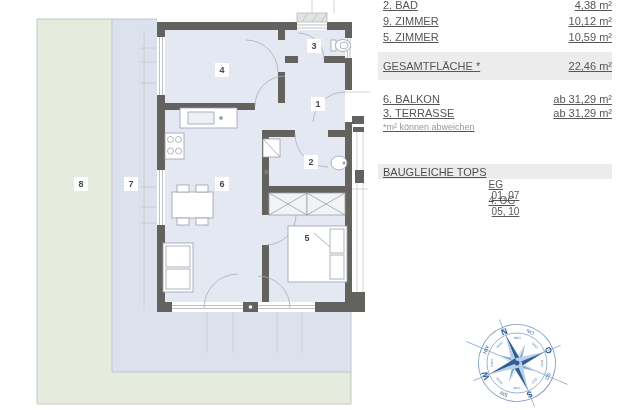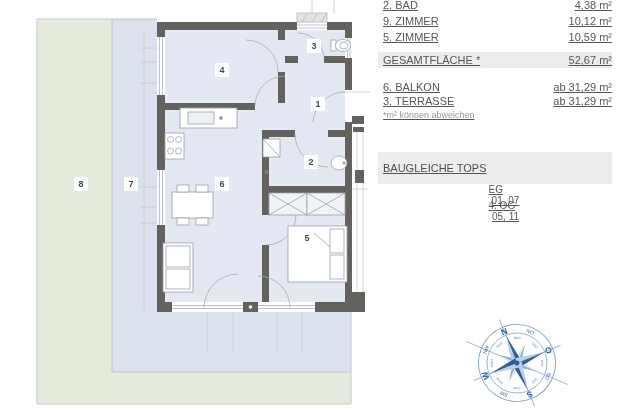--- a/index.html
+++ b/index.html
@@ -8,28 +8,28 @@
   #plan{position:absolute;left:0;top:0;width:370px;height:410px;}
   #plan svg{position:absolute;left:0;top:0;}
   .rlabel{position:absolute;width:14px;height:14px;background:#ffffff;
           font:bold 9px "Liberation Sans",sans-serif;color:#47474b;
           display:flex;align-items:center;justify-content:center;}
   #panel{position:absolute;left:378px;top:0;width:250px;height:410px;color:#56565a;text-decoration:underline;}
   .prow{display:flex;justify-content:space-between;align-items:center;height:16px;
         font-size:11px;padding:0 16px 0 5px;}
   .prow .val{text-align:center;}
   .hl{background:#ececed;}
-  #total-row{height:16px;margin-top:7px;}
+  #total-row{height:28px;margin-top:7px;}
   .hdr{font-weight:bold;font-size:11px;color:#3c3c40;height:15px;margin-top:13px;
        display:flex;align-items:center;padding-left:5px;}
   .orow{height:14px;}
   .orow.first{margin-top:12px;}
   .foot{font-size:9px;color:#97979b;padding-left:5px;height:14px;
         display:flex;align-items:center;}
-  #tops-bar{background:#ececed;height:32px;margin-top:30px;display:flex;align-items:center;
+  #tops-bar{background:#ececed;height:15px;margin-top:30px;display:flex;align-items:center;
             padding-left:5px;font-size:11px;color:#4e4e52;margin-right:16px;}
   .trow{display:flex;align-items:center;height:16px;font-size:10px;padding-left:5px;flex-direction:column;}
   .trow .tl{width:34px;}
   #compass{position:absolute;left:462px;top:308px;width:110px;height:100px;}
 </style>
 </head>
 <body>
 
 <div id="stage">
 
@@ -212,42 +212,42 @@
       <div class="prow">
         <span>9. ZIMMER</span>
           <span class="val">10,12 m²</span>
       </div>
       <div class="prow">
         <span>5. ZIMMER</span>
           <span class="val">10,59 m²</span>
       </div>
       <div class="prow hl" id="total-row" style="margin-right:16px;padding-right:0;">
         <span>GESAMTFLÄCHE *</span>
-          <span class="val">52,67 m²</span>
+          <span class="val">22,46 m²</span>
       </div>
     </div>
 
     <div class="prow orow first">
       <span>6. BALKON</span>
         <span class="val">ab 31,29 m²</span>
     </div>
     <div class="prow orow">
       <span>3. TERRASSE</span>
         <span class="val">ab 31,29 m²</span>
     </div>
     <div class="foot">*m² können abweichen</div>
 
     <div id="tops-bar">BAUGLEICHE TOPS</div>
     <div class="trow">
       <span class="tl">EG</span>
         <span>01, 07</span>
     </div>
     <div class="trow">
       <span class="tl">4. OG</span>
-        <span>05, 11</span>
+        <span>05, 10</span>
     </div>
   </div>
 
   <svg id="compass" viewBox="0 0 110 100">
     <g transform="translate(55,55) rotate(-22)">
 
       <g stroke="#7d9fc4" stroke-width="0.7">
         <line x1="0" y1="-47" x2="0" y2="47"></line>
         <line x1="-47" y1="0" x2="47" y2="0"></line>
         <g transform="rotate(315)">

